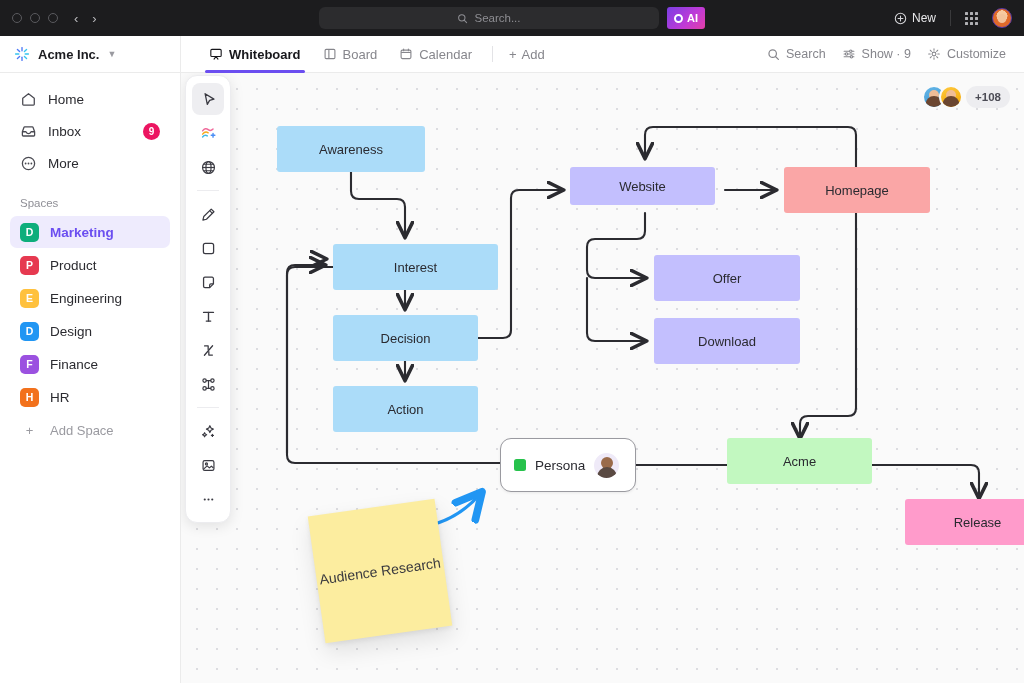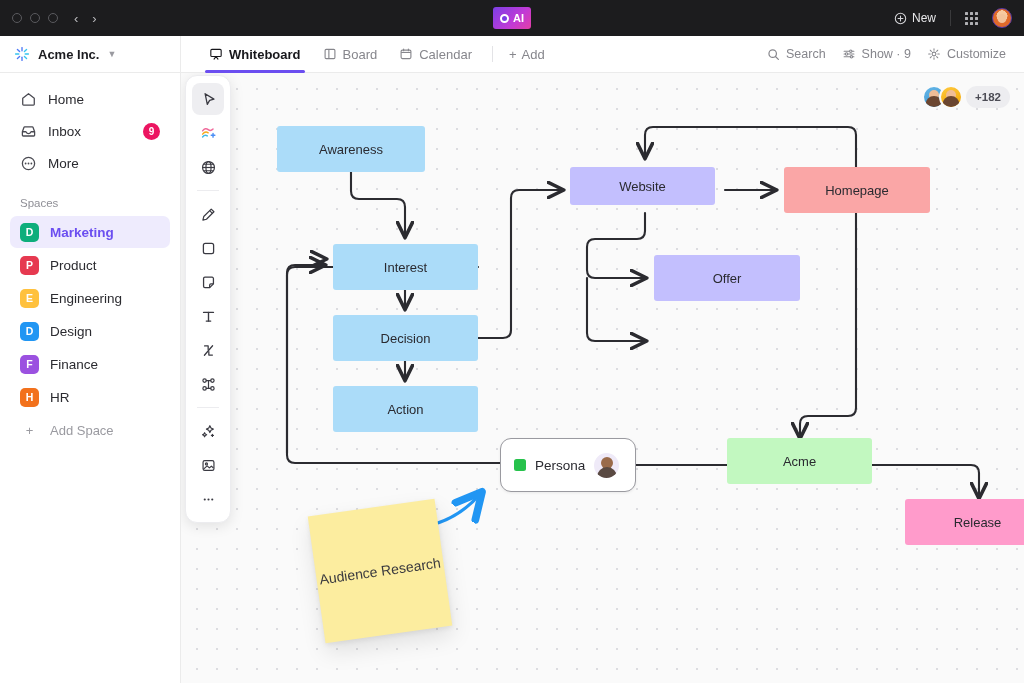--- a/index.html
+++ b/index.html
@@ -168,20 +168,27 @@
       <span class="dot"></span>
       <span class="dot"></span>
       <span class="dot"></span>
     </div>
     <div class="navarrows">
       <span>‹</span>
       <span>›</span>
     </div>
 
     <div class="searchwrap">
+      <div class="searchbox">
+        <svg width="11" height="11" viewBox="0 0 16 16">
+          <circle cx="7" cy="7" r="4.6" fill="none" stroke="#8e8e93" stroke-width="1.5"></circle>
+          <line x1="10.4" y1="10.4" x2="14" y2="14" stroke="#8e8e93" stroke-width="1.5" stroke-linecap="round"></line>
+        </svg>
+        <span class="ph">Search...</span>
+      </div>
       <div class="ai-btn">
         <span class="ai-ring"></span>
         <span>AI</span>
       </div>
     </div>
 
     <div class="topright">
       <div class="new-btn">
         <svg width="13" height="13" viewBox="0 0 16 16">
           <circle cx="8" cy="8" r="6.4" fill="none" stroke="#d4d4d8" stroke-width="1.3"></circle>
@@ -353,21 +360,21 @@
             <span>Customize</span>
           </div>
         </div>
       </div>
 
       <div class="canvas">
 
         <div class="presence">
           <span class="pav pav1"></span>
           <span class="pav pav2"></span>
-          <span class="pcount">+182</span>
+          <span class="pcount">+108</span>
         </div>
 
         <div class="board">
 
           <svg width="843" height="610" viewBox="0 0 843 610">
             <defs>
               <marker id="ah" markerWidth="9" markerHeight="9" refX="7.6" refY="4.5" orient="auto">
                 <path d="M0.6,0.9 L8,4.5 L0.6,8.1" fill="none" stroke="#2b2b30" stroke-width="1.7" stroke-linecap="round" stroke-linejoin="round"></path>
               </marker>
               <marker id="ahb" markerWidth="11" markerHeight="11" refX="8.5" refY="5.5" orient="auto">
@@ -406,37 +413,40 @@
             <g fill="none" stroke="#2b2b30" stroke-width="2.1" stroke-linecap="round" stroke-linejoin="round">
               <path d="M106,380 V200 Q106,192 114,192 H144" marker-end="url(#ah)"></path>
             </g>
 
             <path d="M225,455 Q270,455 300,420" fill="none" stroke="#2196f3" stroke-width="3.2" stroke-linecap="round" marker-end="url(#ahb)"></path>
           </svg>
 
           <div class="node" style="left:96px; top:53px; width:148px; height:46px; background:#ABDCF9;">
             <span>Awareness</span>
           </div>
-          <div class="node" style="left:152px; top:171px; width:145px; height:46px; background:#ABDCF9;">
+          <div class="node" style="left:152px; top:171px; width:165px; height:46px; background:#ABDCF9;">
             <span>Interest</span>
           </div>
           <div class="node" style="left:152px; top:242px; width:145px; height:46px; background:#ABDCF9;">
             <span>Decision</span>
           </div>
           <div class="node" style="left:152px; top:313px; width:145px; height:46px; background:#ABDCF9;">
             <span>Action</span>
           </div>
           <div class="node" style="left:389px; top:94px; width:145px; height:38px; background:#C3BFFE;">
             <span>Website</span>
           </div>
           <div class="node" style="left:603px; top:94px; width:146px; height:46px; background:#FAA6A6;">
             <span>Homepage</span>
           </div>
           <div class="node" style="left:473px; top:182px; width:146px; height:46px; background:#C3BFFE;">
             <span>Offer</span>
+          </div>
+          <div class="node" style="left:473px; top:245px; width:146px; height:46px; background:#C3BFFE;">
+            <span>Download</span>
           </div>
           <div class="node" style="left:546px; top:365px; width:145px; height:46px; background:#C2F8C0;">
             <span>Acme</span>
           </div>
           <div class="node" style="left:724px; top:426px; width:145px; height:46px; background:#FF9BCB;">
             <span>Release</span>
           </div>
 
           <div class="persona-card" style="left:319px; top:365px; width:136px; height:54px;">
             <span class="persona-dot"></span>

